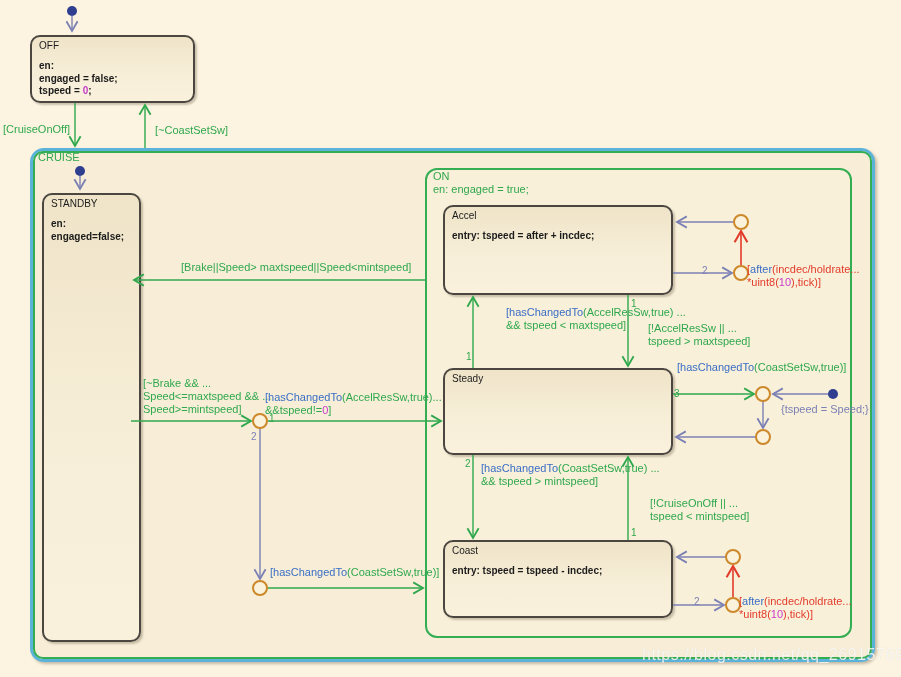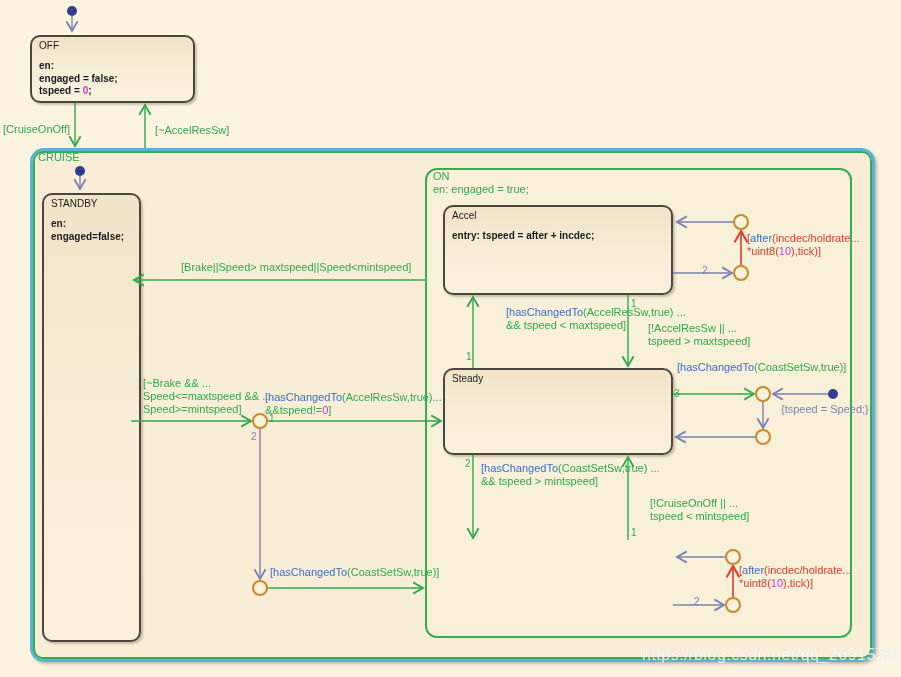--- a/index.html
+++ b/index.html
@@ -25,21 +25,21 @@
     position:absolute; border:2px solid #4b4740; border-radius:10px;
     background:linear-gradient(180deg,#efe4c8 0%,#f7eed8 55%,#faf1dd 100%);
     box-shadow:2px 2px 2px rgba(130,115,90,.4);
   }
   .st-title { font-size:10px; color:#1b1b1b; padding:3px 0 0 7px; white-space:nowrap; }
   .st-body  { font-size:10px; color:#1b1b1b; padding:9px 0 0 7px; line-height:12.5px; white-space:nowrap;font-weight:bold; }
   
   .lbl { position:absolute; font-size:11px; line-height:13px; color:#2fa84d; white-space:nowrap; }
   .kw    { color:#3a6ec5; }
   .mag   { color:#c83ac8; }
-  .redt  { color:#e23b2a; }
+  .redt  { color:#e23b2a;margin-top:31px; }
   .slate { color:#7b80b4; }
   .num   { font-size:10px; }
   .svg-layer { position:absolute; inset:0; pointer-events:none; }
   .watermark {
     position:absolute; left:642px; top:646px; font-size:16px; letter-spacing:.5px;
     color:rgba(255,255,255,.78); text-shadow:0 0 1px rgba(180,170,150,.4);
   }
 </style>
 </head>
 <body>
@@ -74,20 +74,24 @@
 
   <div class="state" style="left:443px; top:205px; width:230px; height:90px;">
     <div class="st-title">Accel</div>
     <div class="st-body">entry: tspeed = after + incdec;</div>
   </div>
 
   <div class="state" style="left:443px; top:368px; width:230px; height:87px;">
     <div class="st-title">Steady</div>
   </div>
 
+  <div class="state" style="left:443px; top:540px; width:230px; height:78px;">
+    <div class="st-title">Coast</div>
+    <div class="st-body">entry: tspeed = tspeed - incdec;</div>
+  </div>
 
   <svg class="svg-layer" width="901" height="677" viewBox="0 0 901 677">
     <defs>
       <marker id="ag" markerWidth="10" markerHeight="10" refX="8" refY="5" orient="auto">
         <path d="M1,1 L8,5 L1,9" fill="none" stroke="#2fa84d" stroke-width="1.3"></path>
       </marker>
       <marker id="as" markerWidth="10" markerHeight="10" refX="8" refY="5" orient="auto">
         <path d="M1,1 L8,5 L1,9" fill="none" stroke="#7b80b4" stroke-width="1.3"></path>
       </marker>
       <marker id="ar" markerWidth="10" markerHeight="10" refX="8" refY="5" orient="auto">
@@ -134,21 +138,21 @@
     <circle cx="260" cy="588" r="7" fill="#fbf2dc" stroke="#cc8829" stroke-width="2"></circle>
     <circle cx="763" cy="394" r="7" fill="#fbf2dc" stroke="#cc8829" stroke-width="2"></circle>
     <circle cx="763" cy="437" r="7" fill="#fbf2dc" stroke="#cc8829" stroke-width="2"></circle>
     <circle cx="741" cy="222" r="7" fill="#fbf2dc" stroke="#cc8829" stroke-width="2"></circle>
     <circle cx="741" cy="273" r="7" fill="#fbf2dc" stroke="#cc8829" stroke-width="2"></circle>
     <circle cx="733" cy="557" r="7" fill="#fbf2dc" stroke="#cc8829" stroke-width="2"></circle>
     <circle cx="733" cy="605" r="7" fill="#fbf2dc" stroke="#cc8829" stroke-width="2"></circle>
   </svg>
 
   <div class="lbl" style="left:3px; top:123px;">[CruiseOnOff]</div>
-  <div class="lbl" style="left:155px; top:124px;">[~AccelResSw]</div>
+  <div class="lbl" style="left:155px; top:124px;">[~CoastSetSw]</div>
   <div class="lbl" style="left:181px; top:261px;">[Brake||Speed&gt; maxtspeed||Speed&lt;mintspeed]</div>
 
   <div class="lbl" style="left:143px; top:377px;">
     <div>[~Brake &amp;&amp; ...</div>
     <div>Speed&lt;=maxtspeed &amp;&amp; ...</div>
     <div>Speed&gt;=mintspeed]</div>
   </div>
 
   <div class="lbl" style="left:265px; top:391px;">
     <div><span class="kw">[hasChangedTo</span><span>(AccelResSw,true)...</span></div>

